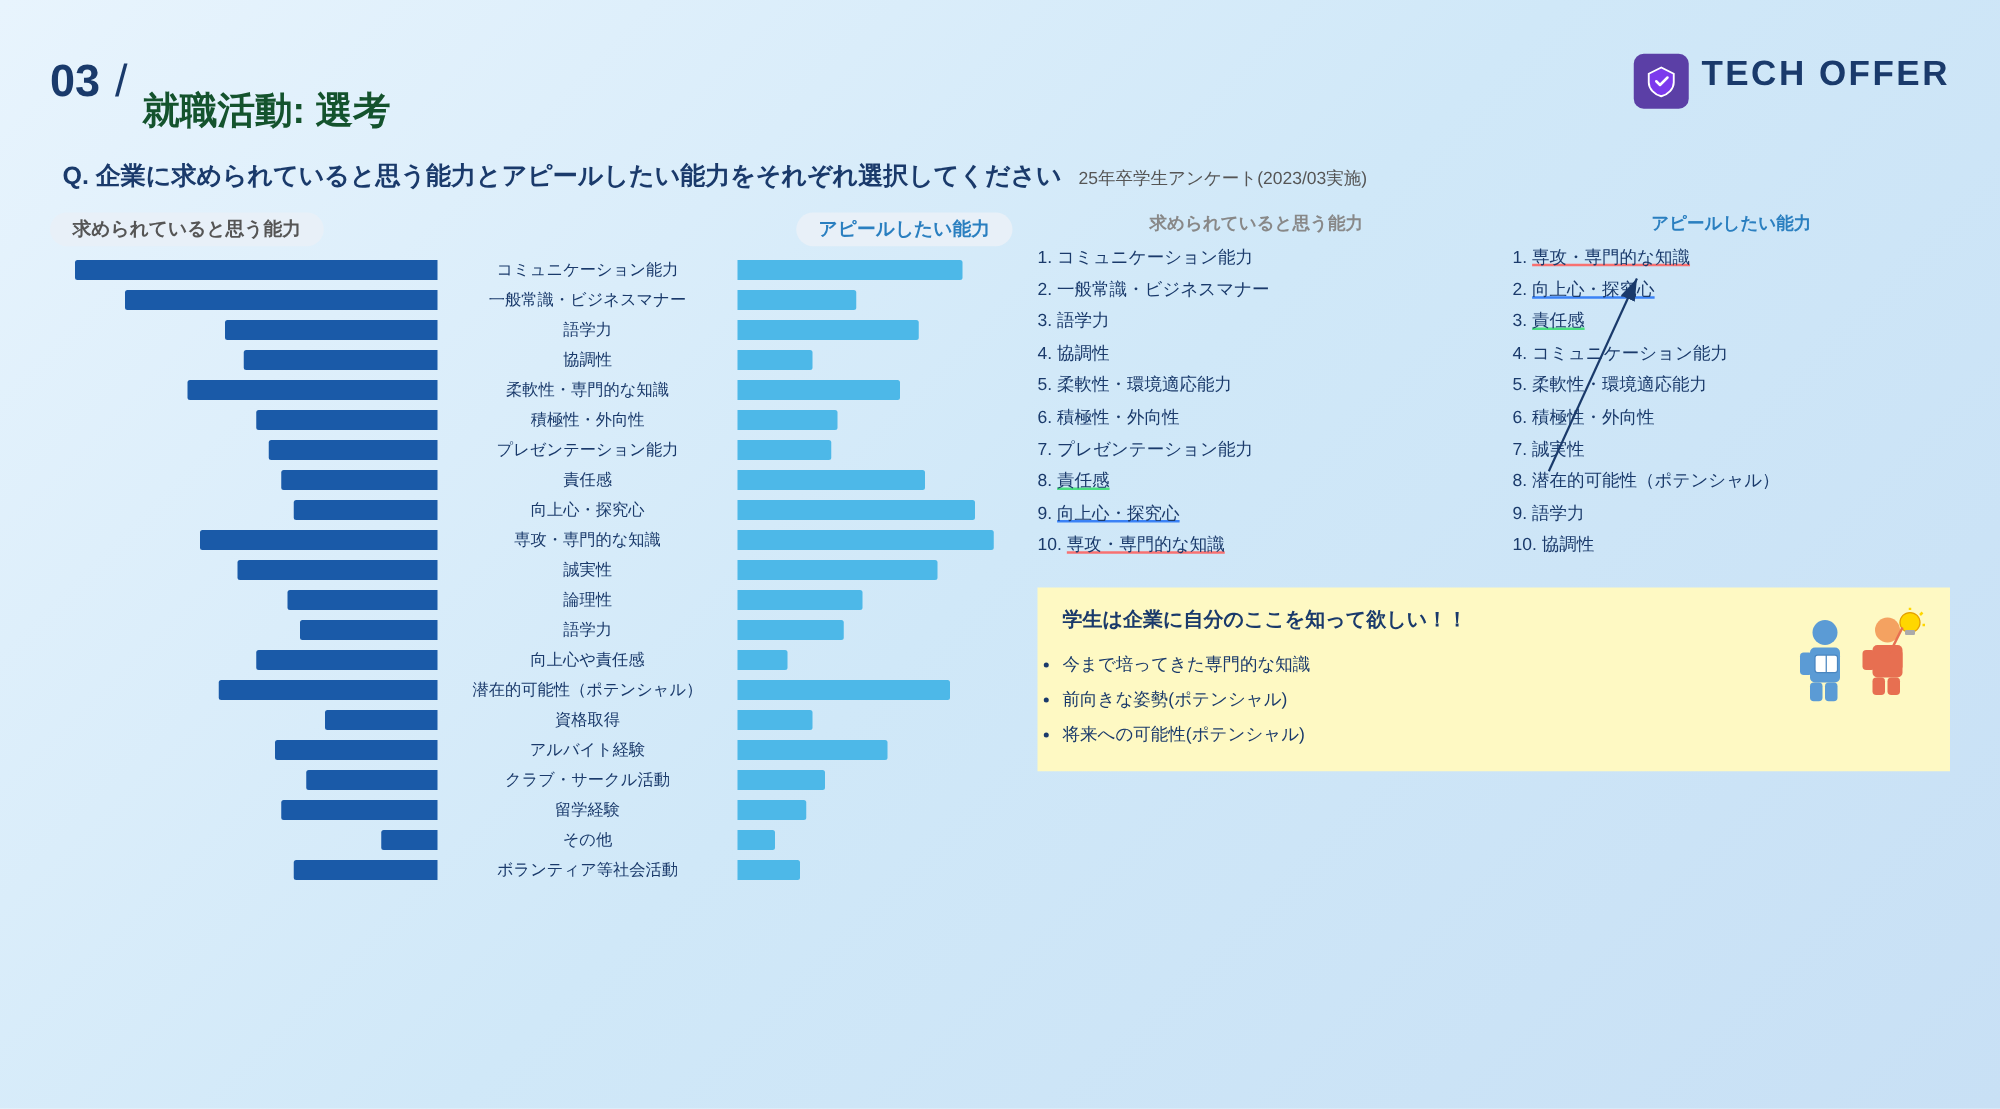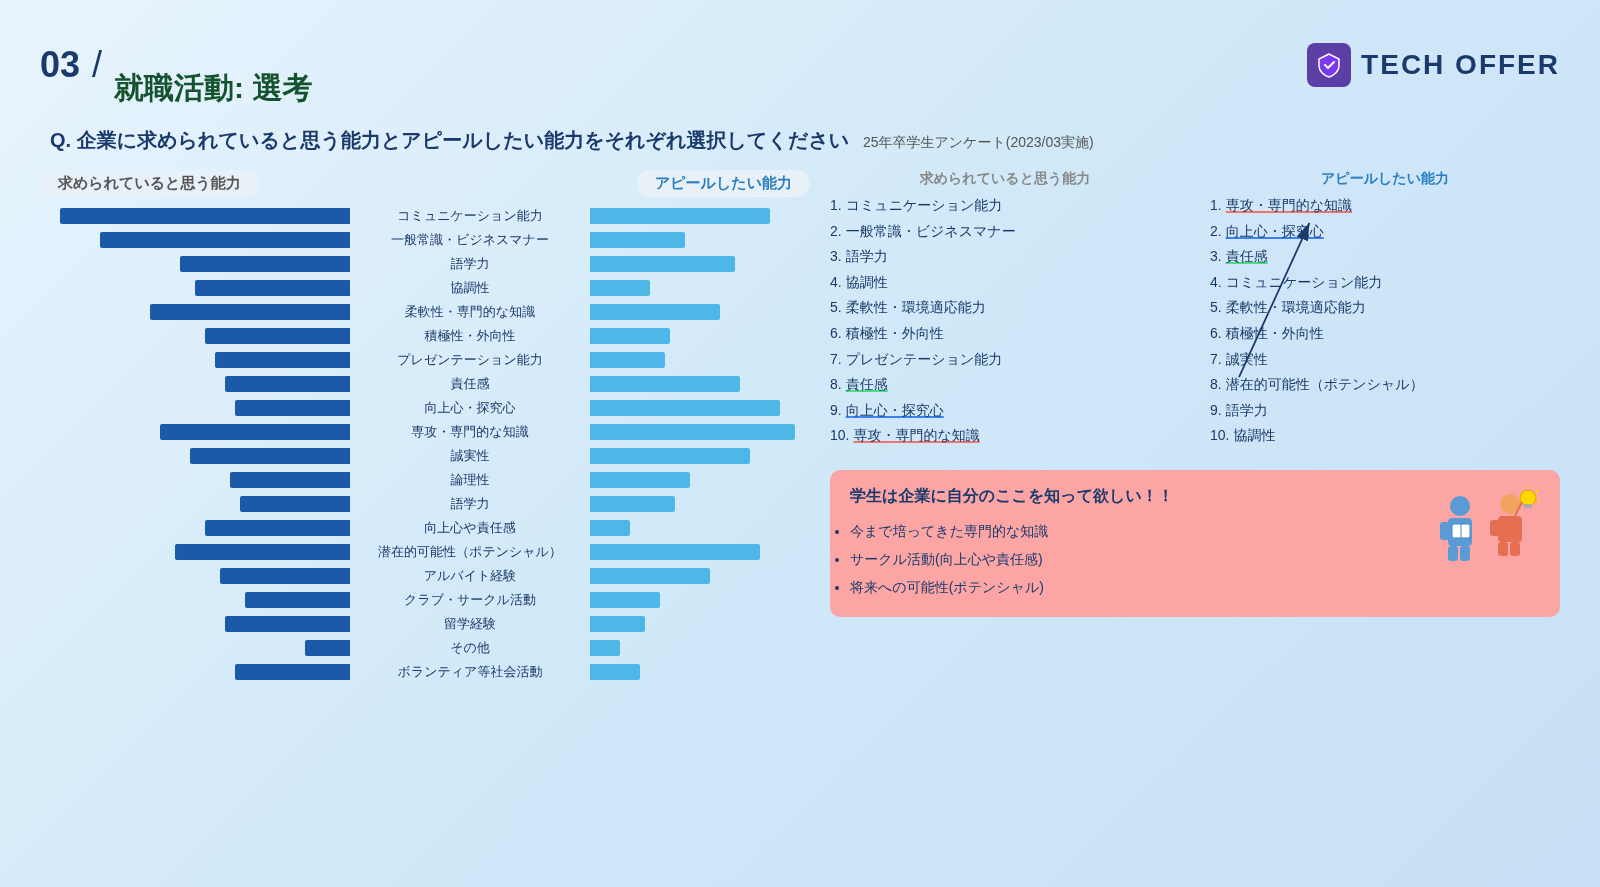--- a/index.html
+++ b/index.html
@@ -39,21 +39,21 @@
       font-weight: 300;
     }
     .page-title {
       font-size: 30px;
       font-weight: 700;
       color: #14532d;
       margin-top: 48px;
     }
     .logo-area {
       display: flex;
-      align-items: center;
+      align-items: flex-start;
       gap: 10px;
     }
     .logo-icon {
       width: 44px;
       height: 44px;
       background: #5b3fa6;
       border-radius: 8px;
       display: flex;
       align-items: center;
       justify-content: center;
@@ -199,22 +199,22 @@
       text-decoration-color: #4ade80;
       text-decoration-thickness: 2px;
     }
     .underline-blue {
       text-decoration: underline;
       text-decoration-color: #3b82f6;
       text-decoration-thickness: 2px;
     }
     
     .bottom-box {
-      background: #fca5a5;
-      border-radius: 10px;
+      background: #fef9c3;
+      border-radius: 0;
       padding: 16px 20px;
       margin-top: 8px;
     }
     .bottom-box-title {
       font-size: 16px;
       font-weight: 700;
       color: #1a3a6b;
       margin-bottom: 10px;
       text-align: center;
     }
@@ -405,20 +405,29 @@
             <div class="bar-left-container">
               <div class="bar-left" style="width: 175px;"></div>
             </div>
             <div class="row-label">潜在的可能性（ポテンシャル）</div>
             <div class="bar-right-container">
               <div class="bar-right" style="width: 170px;"></div>
             </div>
           </div>
           <div class="chart-row">
             <div class="bar-left-container">
+              <div class="bar-left" style="width: 90px;"></div>
+            </div>
+            <div class="row-label">資格取得</div>
+            <div class="bar-right-container">
+              <div class="bar-right" style="width: 60px;"></div>
+            </div>
+          </div>
+          <div class="chart-row">
+            <div class="bar-left-container">
               <div class="bar-left" style="width: 130px;"></div>
             </div>
             <div class="row-label">アルバイト経験</div>
             <div class="bar-right-container">
               <div class="bar-right" style="width: 120px;"></div>
             </div>
           </div>
           <div class="chart-row">
             <div class="bar-left-container">
               <div class="bar-left" style="width: 105px;"></div>
@@ -563,21 +572,21 @@
           <path d="M 310 235 L 390 60" stroke="#1a3a6b" stroke-width="2" fill="none" marker-end="url(#arrowhead)"></path>
         </svg>
       </div>
 
       <div class="bottom-box">
         <div class="bottom-box-inner">
           <div>
             <div class="bottom-box-title">学生は企業に自分のここを知って欲しい！！</div>
             <ul class="bottom-box-items" id="bottom-items">
                 <li>今まで培ってきた専門的な知識</li>
-                <li>サークル活動(向上心や責任感)</li>
+                <li>前向きな姿勢(ポテンシャル)</li>
                 <li>将来への可能性(ポテンシャル)</li>
               </ul>
           </div>
           <div class="figure-area">
 
             <svg width="110" height="80" viewBox="0 0 110 80">
 
               <circle cx="30" cy="20" r="10" fill="#5b9bd5"></circle>
               <rect x="18" y="32" width="24" height="28" rx="4" fill="#5b9bd5"></rect>
               <rect x="10" y="36" width="10" height="18" rx="3" fill="#5b9bd5"></rect>

